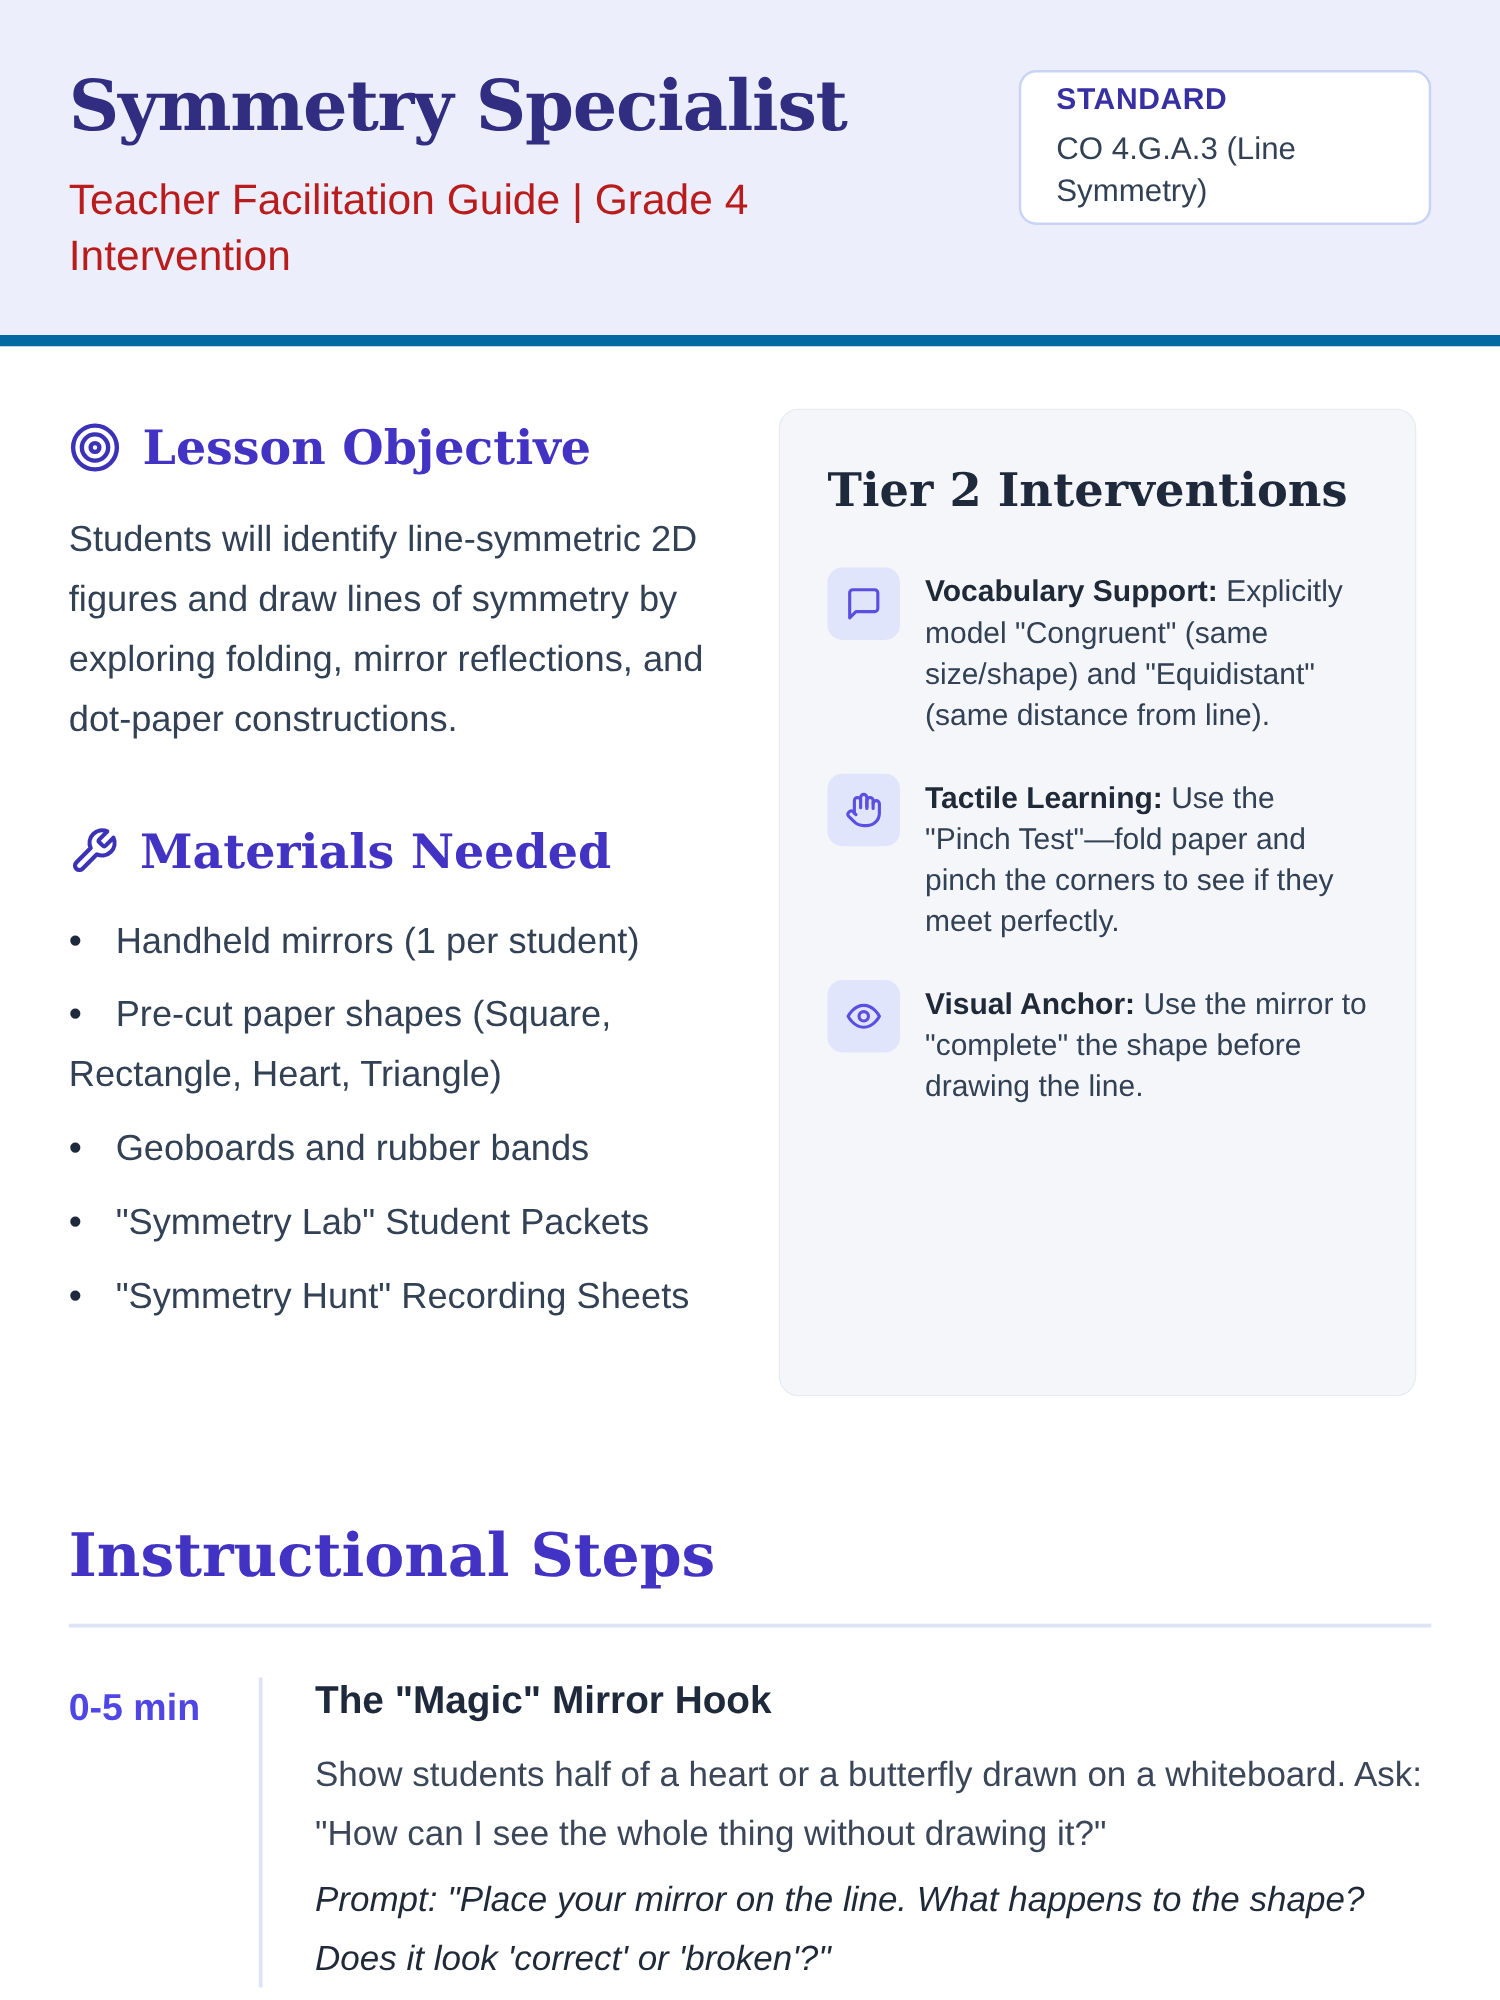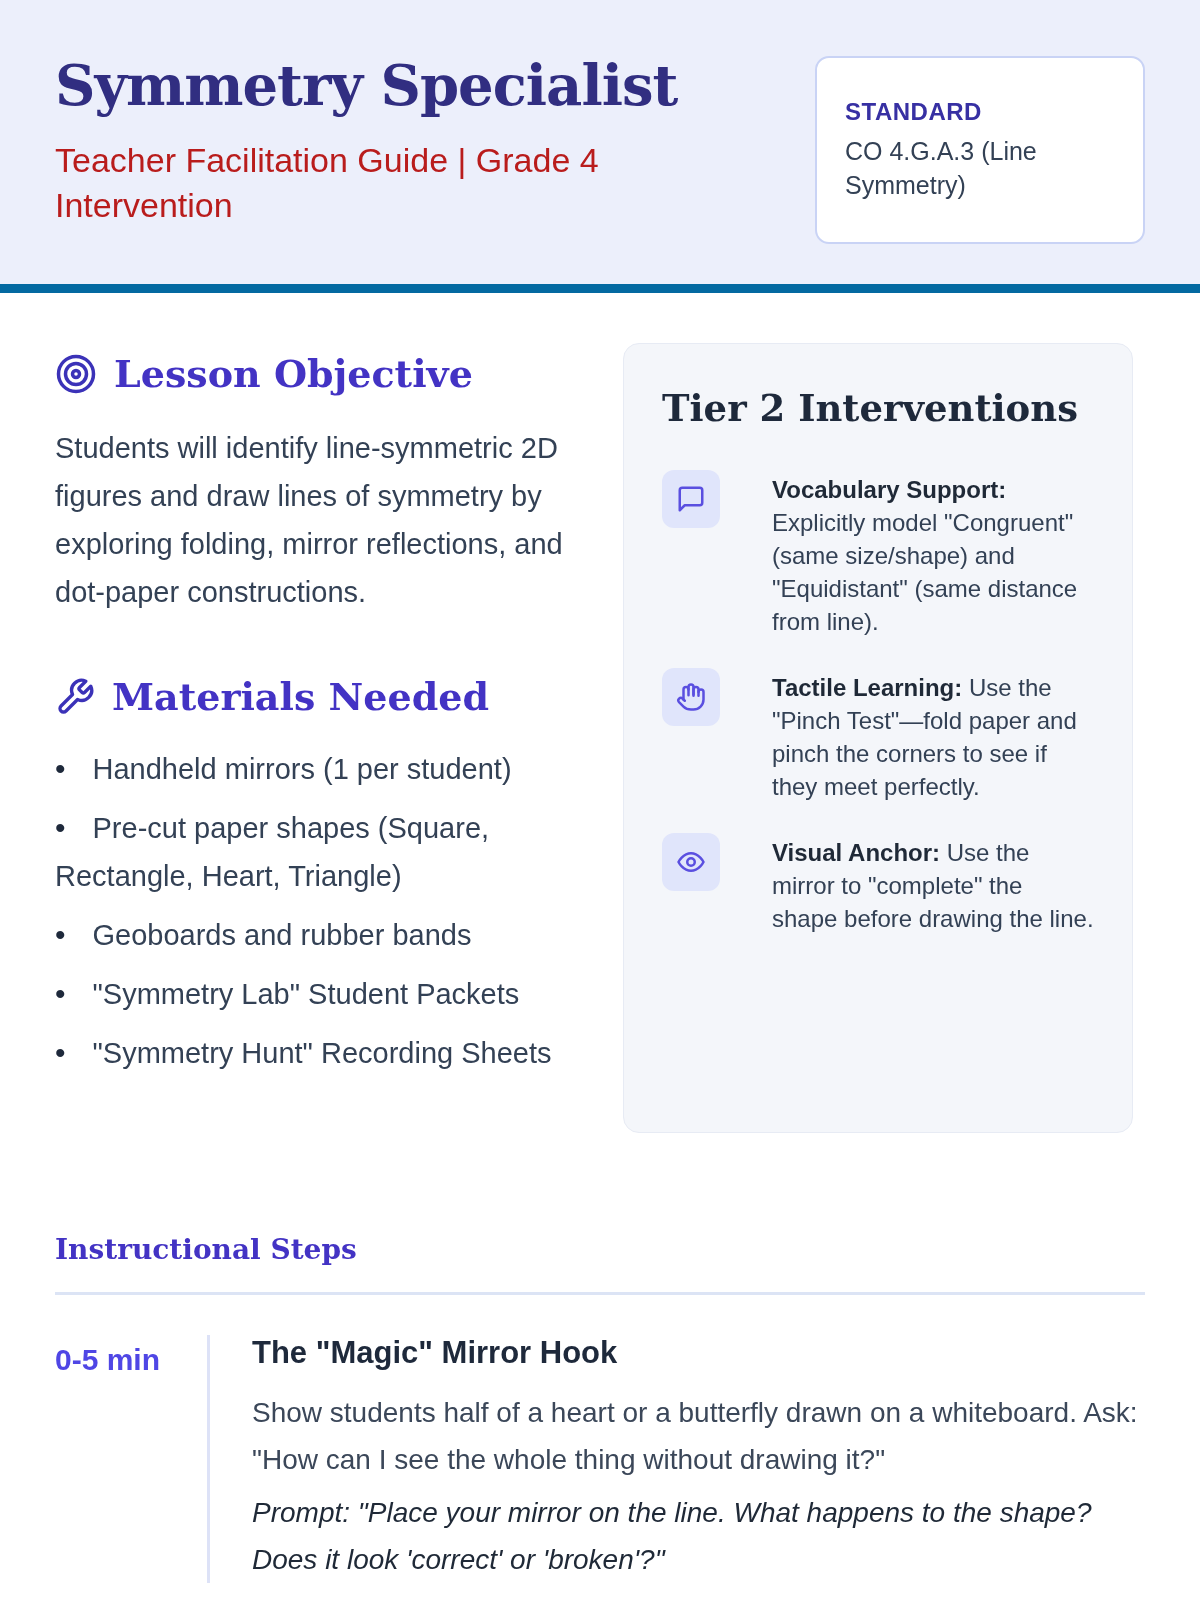--- a/index.html
+++ b/index.html
@@ -30,21 +30,21 @@
   .subtitle {
     font-size: 34px;
     line-height: 45px;
     color: #b91c1c;
     max-width: 640px;
   }
   .standard-card {
     background: #ffffff;
     border: 2px solid #C9D3F5;
     border-radius: 14px;
-    padding: 40px 28px;
+    padding: 8px 28px;
     width: 330px;
     flex-shrink: 0;
     margin-top: 4px;
   }
   .standard-label {
     font-size: 24px;
     font-weight: 700;
     color: #3730A3;
     letter-spacing: 0.5px;
     margin-bottom: 8px;
@@ -120,28 +120,27 @@
     background: #E0E5FB;
     border-radius: 12px;
     display: flex; align-items: center; justify-content: center;
     color: #5A4FE0;
   }
   .tier-text {
     font-size: 24px;
     line-height: 33px;
     color: #334155;
     padding-top: 3px;
-    margin-left: 32px;
   }
   .tier-text b { color: #1F2937; }
 
   
   .steps-heading {
     font-family: "DejaVu Serif", serif;
-    font-size: 28px;
+    font-size: 48px;
     font-weight: 600;
     color: #4333C4;
     margin-top: 100px;
   }
   .steps-rule {
     border: none;
     border-top: 3px solid #DCE4F5;
     margin-top: 26px;
   }
   .step-row { display: flex; margin-top: 40px; }

